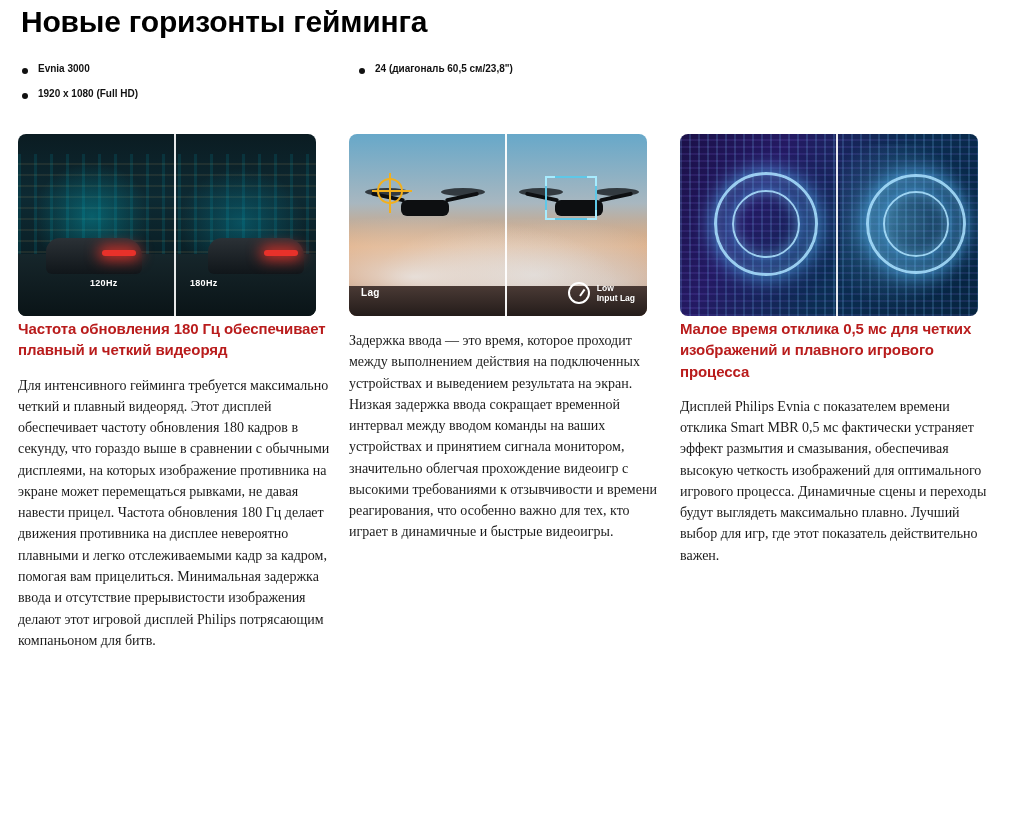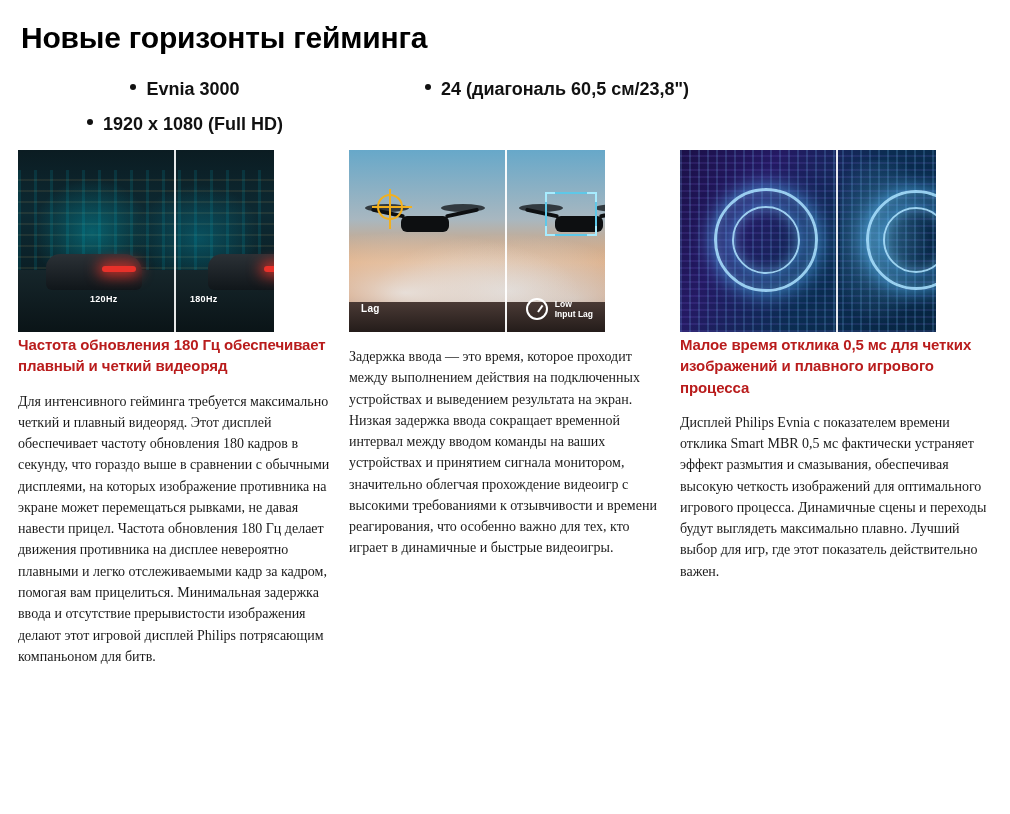--- a/index.html
+++ b/index.html
@@ -18,38 +18,37 @@
   .page {
     width: 1010px;
     height: 814px;
     position: relative;
     padding: 0 18px;
   }
   .page-title {
     font-size: 30px;
     font-weight: bold;
     letter-spacing: -0.2px;
-    margin: 20px 0 0 3px;
+    margin: 4px 0 0 3px;
     color: #000000;
     line-height: 1.2;
   }
   .specs {
     position: relative;
     margin-top: 22px;
     height: 56px;
   }
   .spec-item {
     display: flex;
     align-items: flex-start;
-    font-size: 18px;
+    font-size: 10px;
     font-weight: bold;
     color: #111111;
     line-height: 1.3;
     margin-bottom: 12px;
-    justify-content: center;
   }
   .spec-bullet {
     width: 6px;
     height: 6px;
     border-radius: 50%;
     background: #111111;
     margin: 6px 10px 0 4px;
     flex: 0 0 auto;
   }
   .spec-col-left { position: absolute; left: 0; top: 0; width: 330px; }
@@ -58,25 +57,26 @@
   .cards {
     display: flex;
     gap: 18px;
     margin-top: 16px;
   }
   .card {
     width: 313px;
     flex: 0 0 313px;
   }
   .card-image {
-    width: 256px;
+    width: 298px;
     height: 182px;
     position: relative;
     overflow: hidden;
     background: #000;
+    border-radius: 8px;
   }
   .card-heading {
     font-size: 15px;
     font-weight: bold;
     line-height: 1.42;
     margin-top: 2px;
     color: #b91c1c;
     letter-spacing: -0.1px;
   }
   .card-body {

